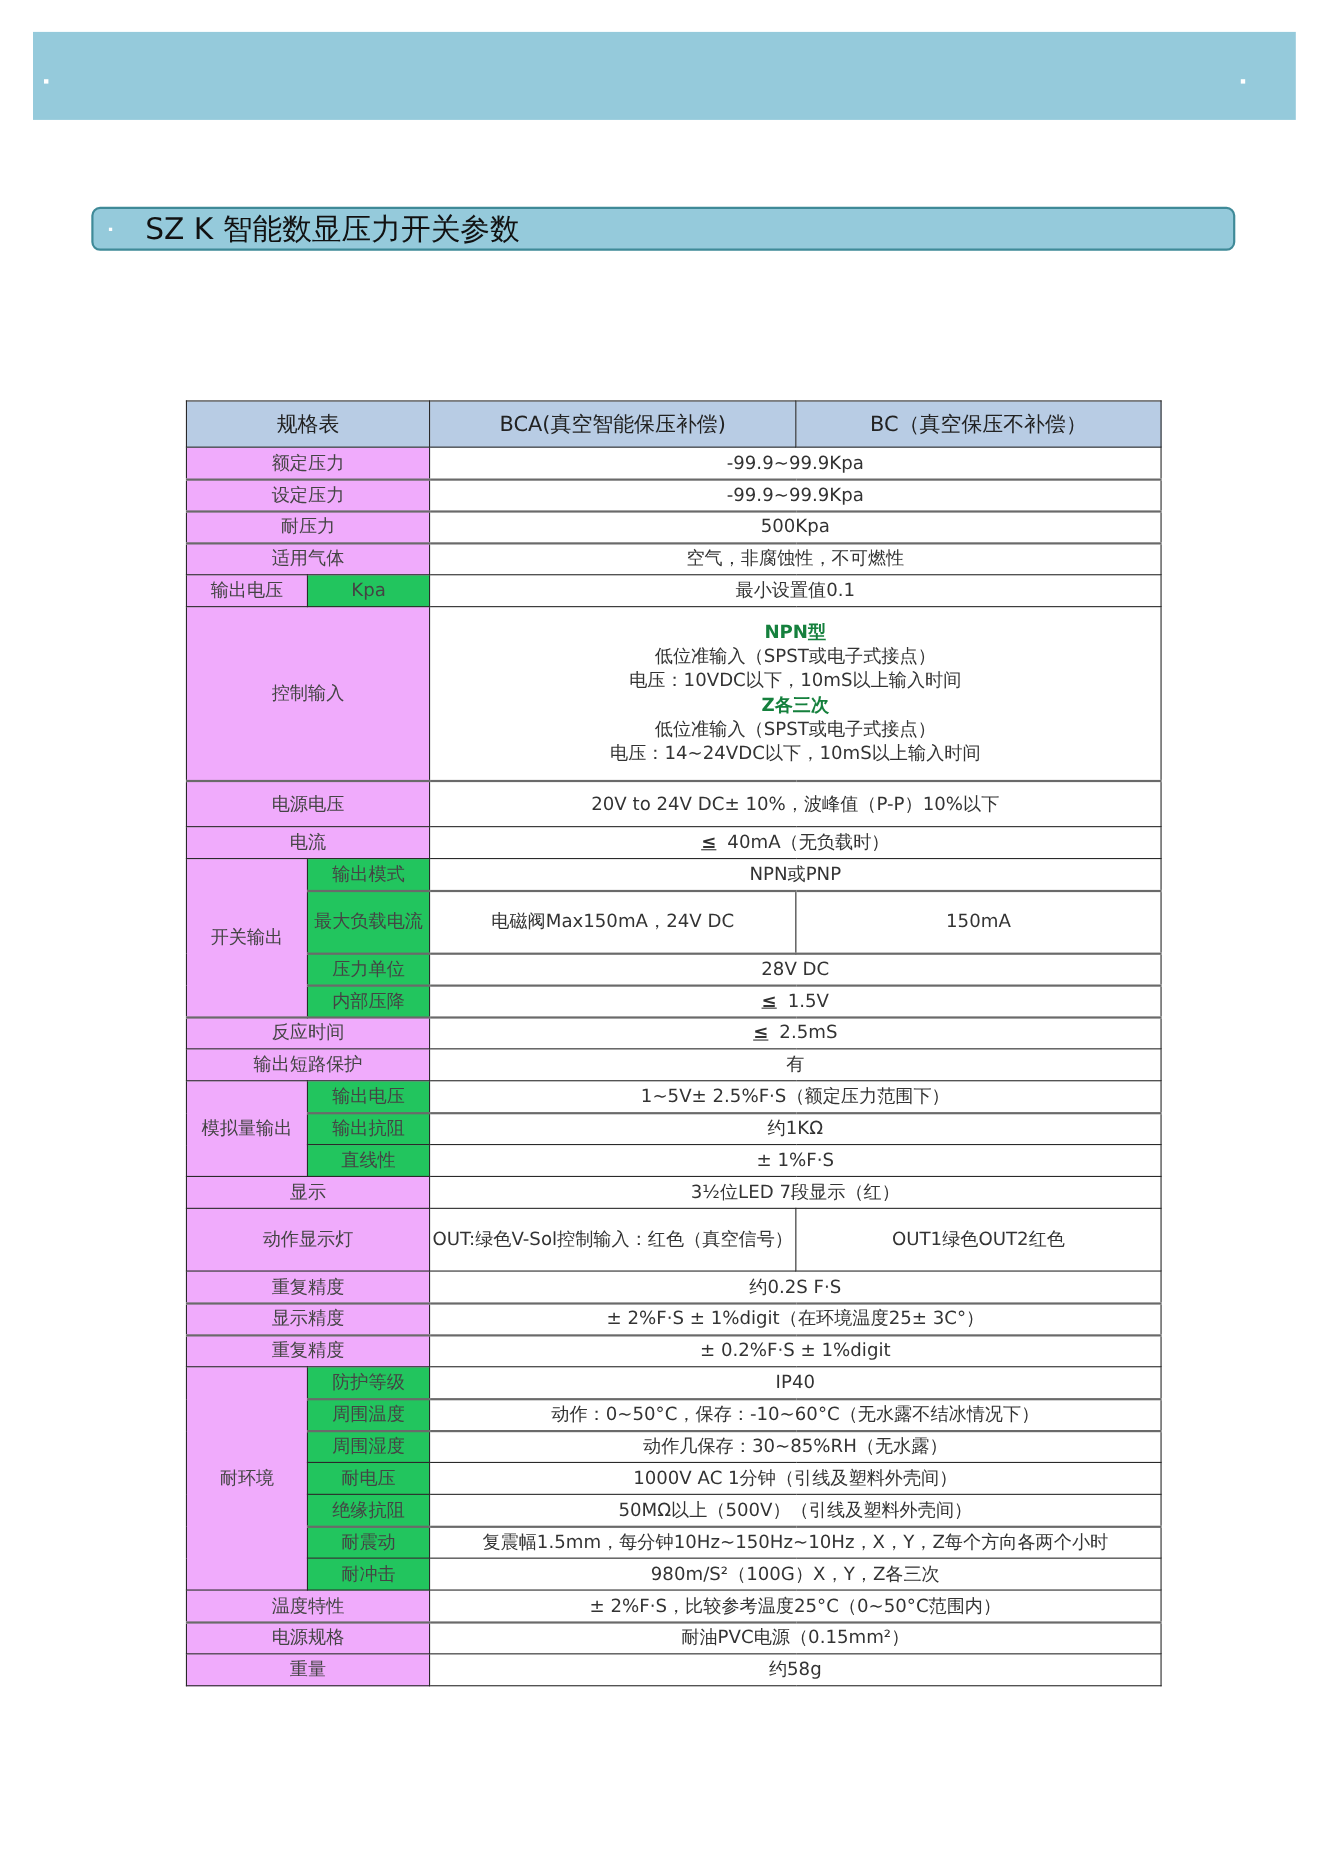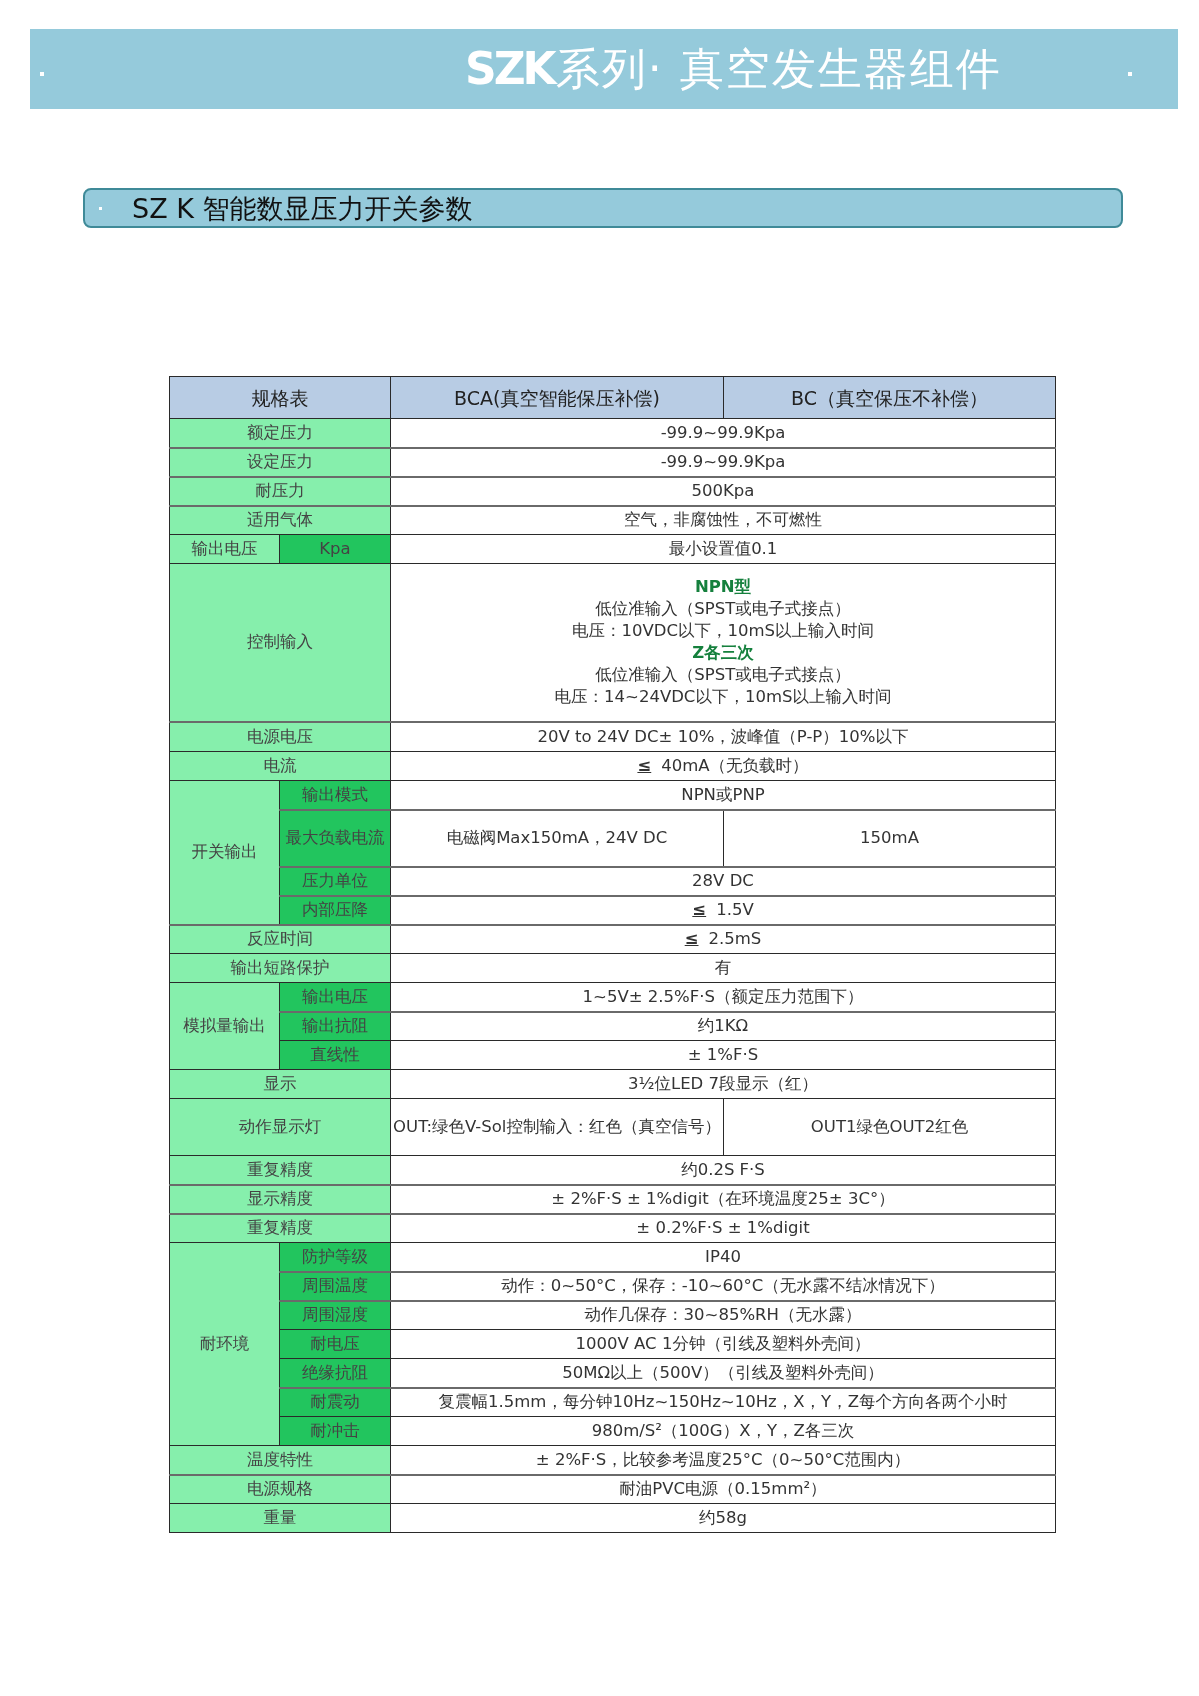--- a/index.html
+++ b/index.html
@@ -27,42 +27,41 @@
       box-sizing: border-box;
     }
     .section-banner .dot {
       position: absolute; top: 17px; width: 3px; height: 3px; background: #ffffff;
     }
     .section-banner .title {
       position: absolute; left: 47px; top: 2px; font-size: 27px; color: #111;
       line-height: 34px; white-space: nowrap;
     }
     table.spec {
-      position: absolute; left: 169px; top: 376px; width: 886px;
+      position: absolute; left: 169px; top: 364px; width: 886px;
       border-collapse: collapse; table-layout: fixed;
       font-size: 16.5px; color: #333;
     }
     table.spec td {
       border: 1px solid #2a2a2a; text-align: center; vertical-align: middle;
       padding: 0 2px; line-height: 22px; background: #ffffff;
     }
     table.spec tr.thick-top td { border-top: 2px solid #6a6a6a; }
-    table.spec td.label { background: #86efac; color: #444; }
+    table.spec td.label { background: #f0abfc; color: #444; }
     table.spec td.sublabel { background: #22c55e; color: #444; }
     table.spec tr.header td { background: #b8cce4; height: 41px; font-size: 19px; color: #222; }
     table.spec td.value { color: #333; }
     .bold { font-weight: bold; color: #15803d; }
     .le { font-weight: bold; text-decoration: underline; margin-right: 10px; }
   </style>
 </head>
 <body>
 
 <div class="top-banner">
   <span class="dot" style="left:10px"></span>
-  <div class="title"><span class="brand">SZK</span><span>系列· 真空发生器组件</span></div>
   <span class="dot" style="left:1098px"></span>
 </div>
 
 <div class="section-banner">
   <span class="dot" style="left:14px"></span>
   <div class="title">SZ K 智能数显压力开关参数</div>
 </div>
 
 <table class="spec">
   <colgroup>
@@ -102,21 +101,21 @@
     <td colspan="2" class="label">控制输入</td>
     <td colspan="2" class="value">
       <div class="bold">NPN型</div>
       <div>低位准输入（SPST或电子式接点）</div>
       <div>电压：10VDC以下，10mS以上输入时间</div>
       <div class="bold">Z各三次</div>
       <div>低位准输入（SPST或电子式接点）</div>
       <div>电压：14~24VDC以下，10mS以上输入时间</div>
     </td>
   </tr>
-  <tr class="thick-top" style="height:30px">
+  <tr class="thick-top" style="height:42px">
     <td colspan="2" class="label">电源电压</td>
     <td colspan="2" class="value">20V to 24V DC± 10%，波峰值（P-P）10%以下</td>
   </tr>
   <tr style="height:29px">
     <td colspan="2" class="label">电流</td>
     <td colspan="2" class="value"><span class="le">≤</span><span>40mA（无负载时）</span></td>
   </tr>
   <tr style="height:29px">
     <td rowspan="4" class="label">开关输出</td>
     <td class="sublabel">输出模式</td>

